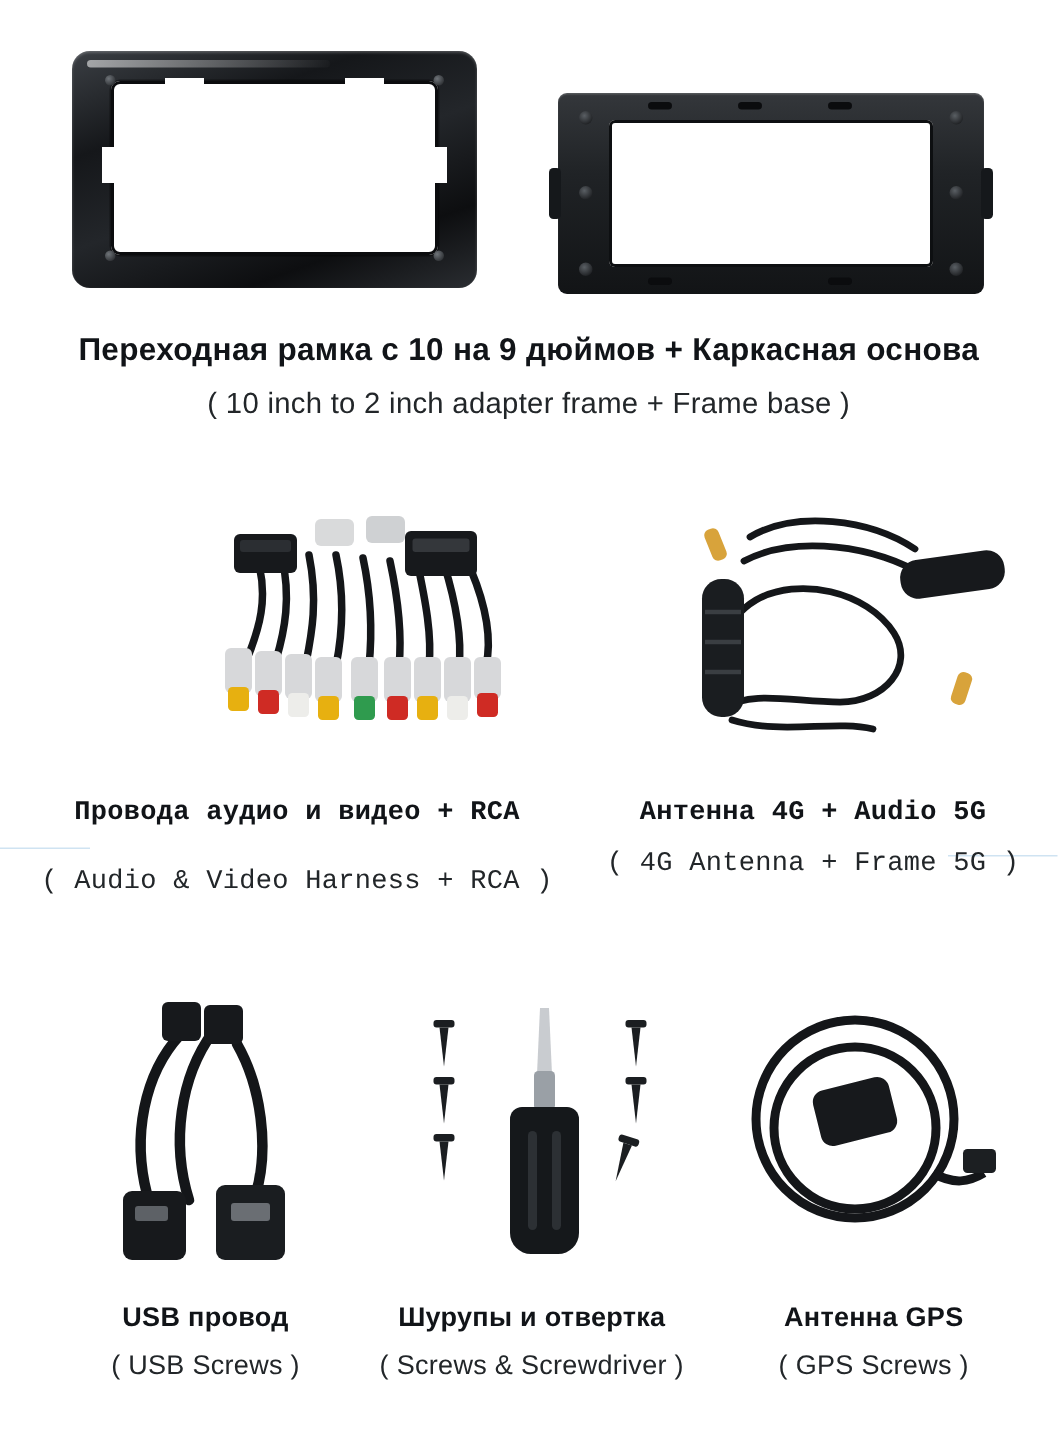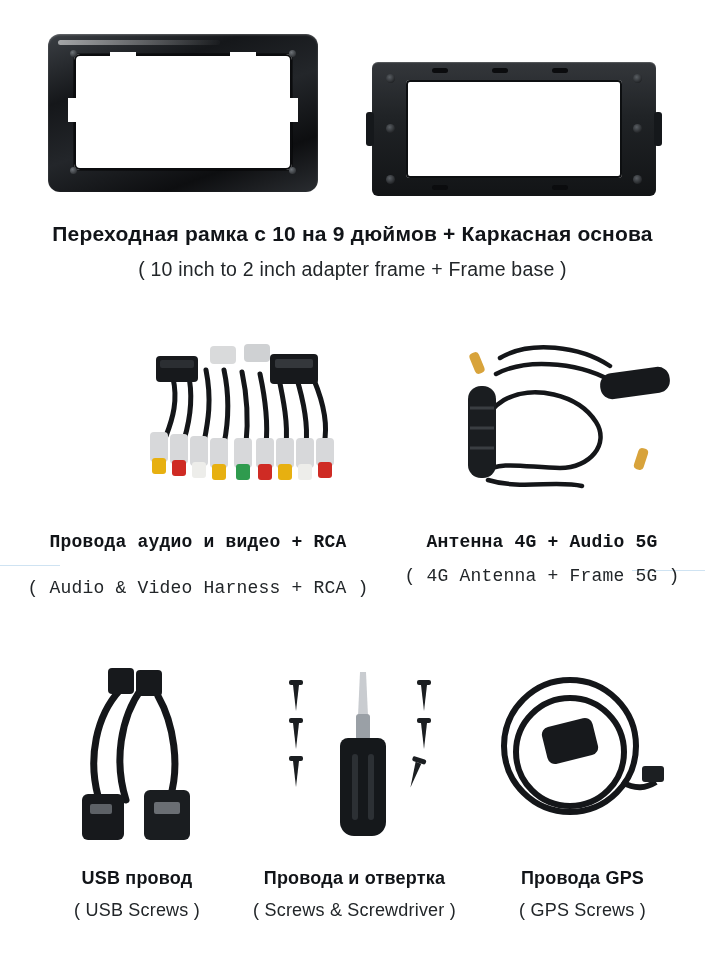--- a/index.html
+++ b/index.html
@@ -436,20 +436,20 @@
           <path d="M132 120 C146 128, 156 126, 166 120"></path>
         </g>
         <rect x="54" y="60" width="52" height="38" rx="8" fill="#17191c" transform="rotate(-14 80 79)"></rect>
         <rect x="152" y="104" width="22" height="16" rx="3" fill="#1c1f22"></rect>
       </svg>
     </div>
 
     <div class="cap-ru s3-ru col1">USB провод</div>
     <div class="cap-en s3-en col1">( USB Screws )</div>
 
-    <div class="cap-ru s3-ru col2">Провода и отвертка</div>
+    <div class="cap-ru s3-ru col2">Шурупы и отвертка</div>
     <div class="cap-en s3-en col2">( Screws &amp; Screwdriver )</div>
 
-    <div class="cap-ru s3-ru col3">Провода GPS</div>
+    <div class="cap-ru s3-ru col3">Антенна GPS</div>
     <div class="cap-en s3-en col3">( GPS Screws )</div>
   </div>
 
 </div>
 
 </body></html>

